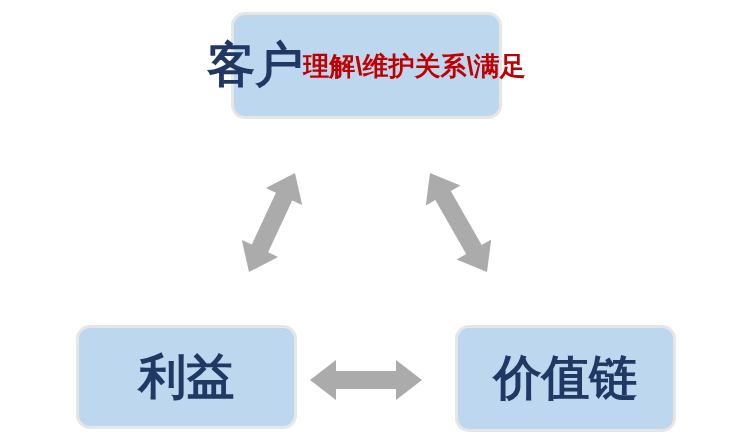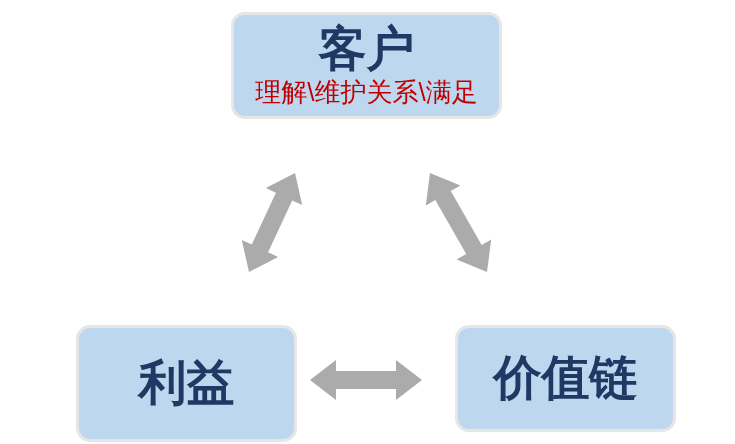--- a/index.html
+++ b/index.html
@@ -22,55 +22,55 @@
     width: 735px;
     height: 444px;
   }
   .node {
     position: absolute;
     box-sizing: border-box;
     background: var(--box_fill, #bdd7ee);
     border: 3px solid var(--box_border, #e7e6e6);
     border-radius: 14px;
     display: flex;
-    flex-direction: column;
+    flex-direction: row;
     align-items: center;
     justify-content: center;
     text-align: center;
   }
   .node-top {
     left: 231px;
     top: 12px;
     width: 271px;
     height: 107px;
   }
   .node-left {
     left: 76px;
     top: 325px;
     width: 221px;
-    height: 117px;
+    height: 104px;
   }
   .node-right {
     left: 436px;
     top: 325px;
     width: 221px;
     height: 107px;
     margin-left: 19px;
   }
   .node-title {
     color: var(--title, #1f3864);
     font-size: 48px;
     font-weight: bold;
     line-height: 1.1;
     white-space: nowrap;
   }
   .node-subtitle {
     color: var(--subtitle, #c00000);
     font-size: 26px;
-    font-weight: normal;
+    font-weight: bold;
     line-height: 1.15;
     margin-top: 2px;
     white-space: nowrap;
   }
 </style>
 </head>
 <body>
 
 <div class="canvas">
 

